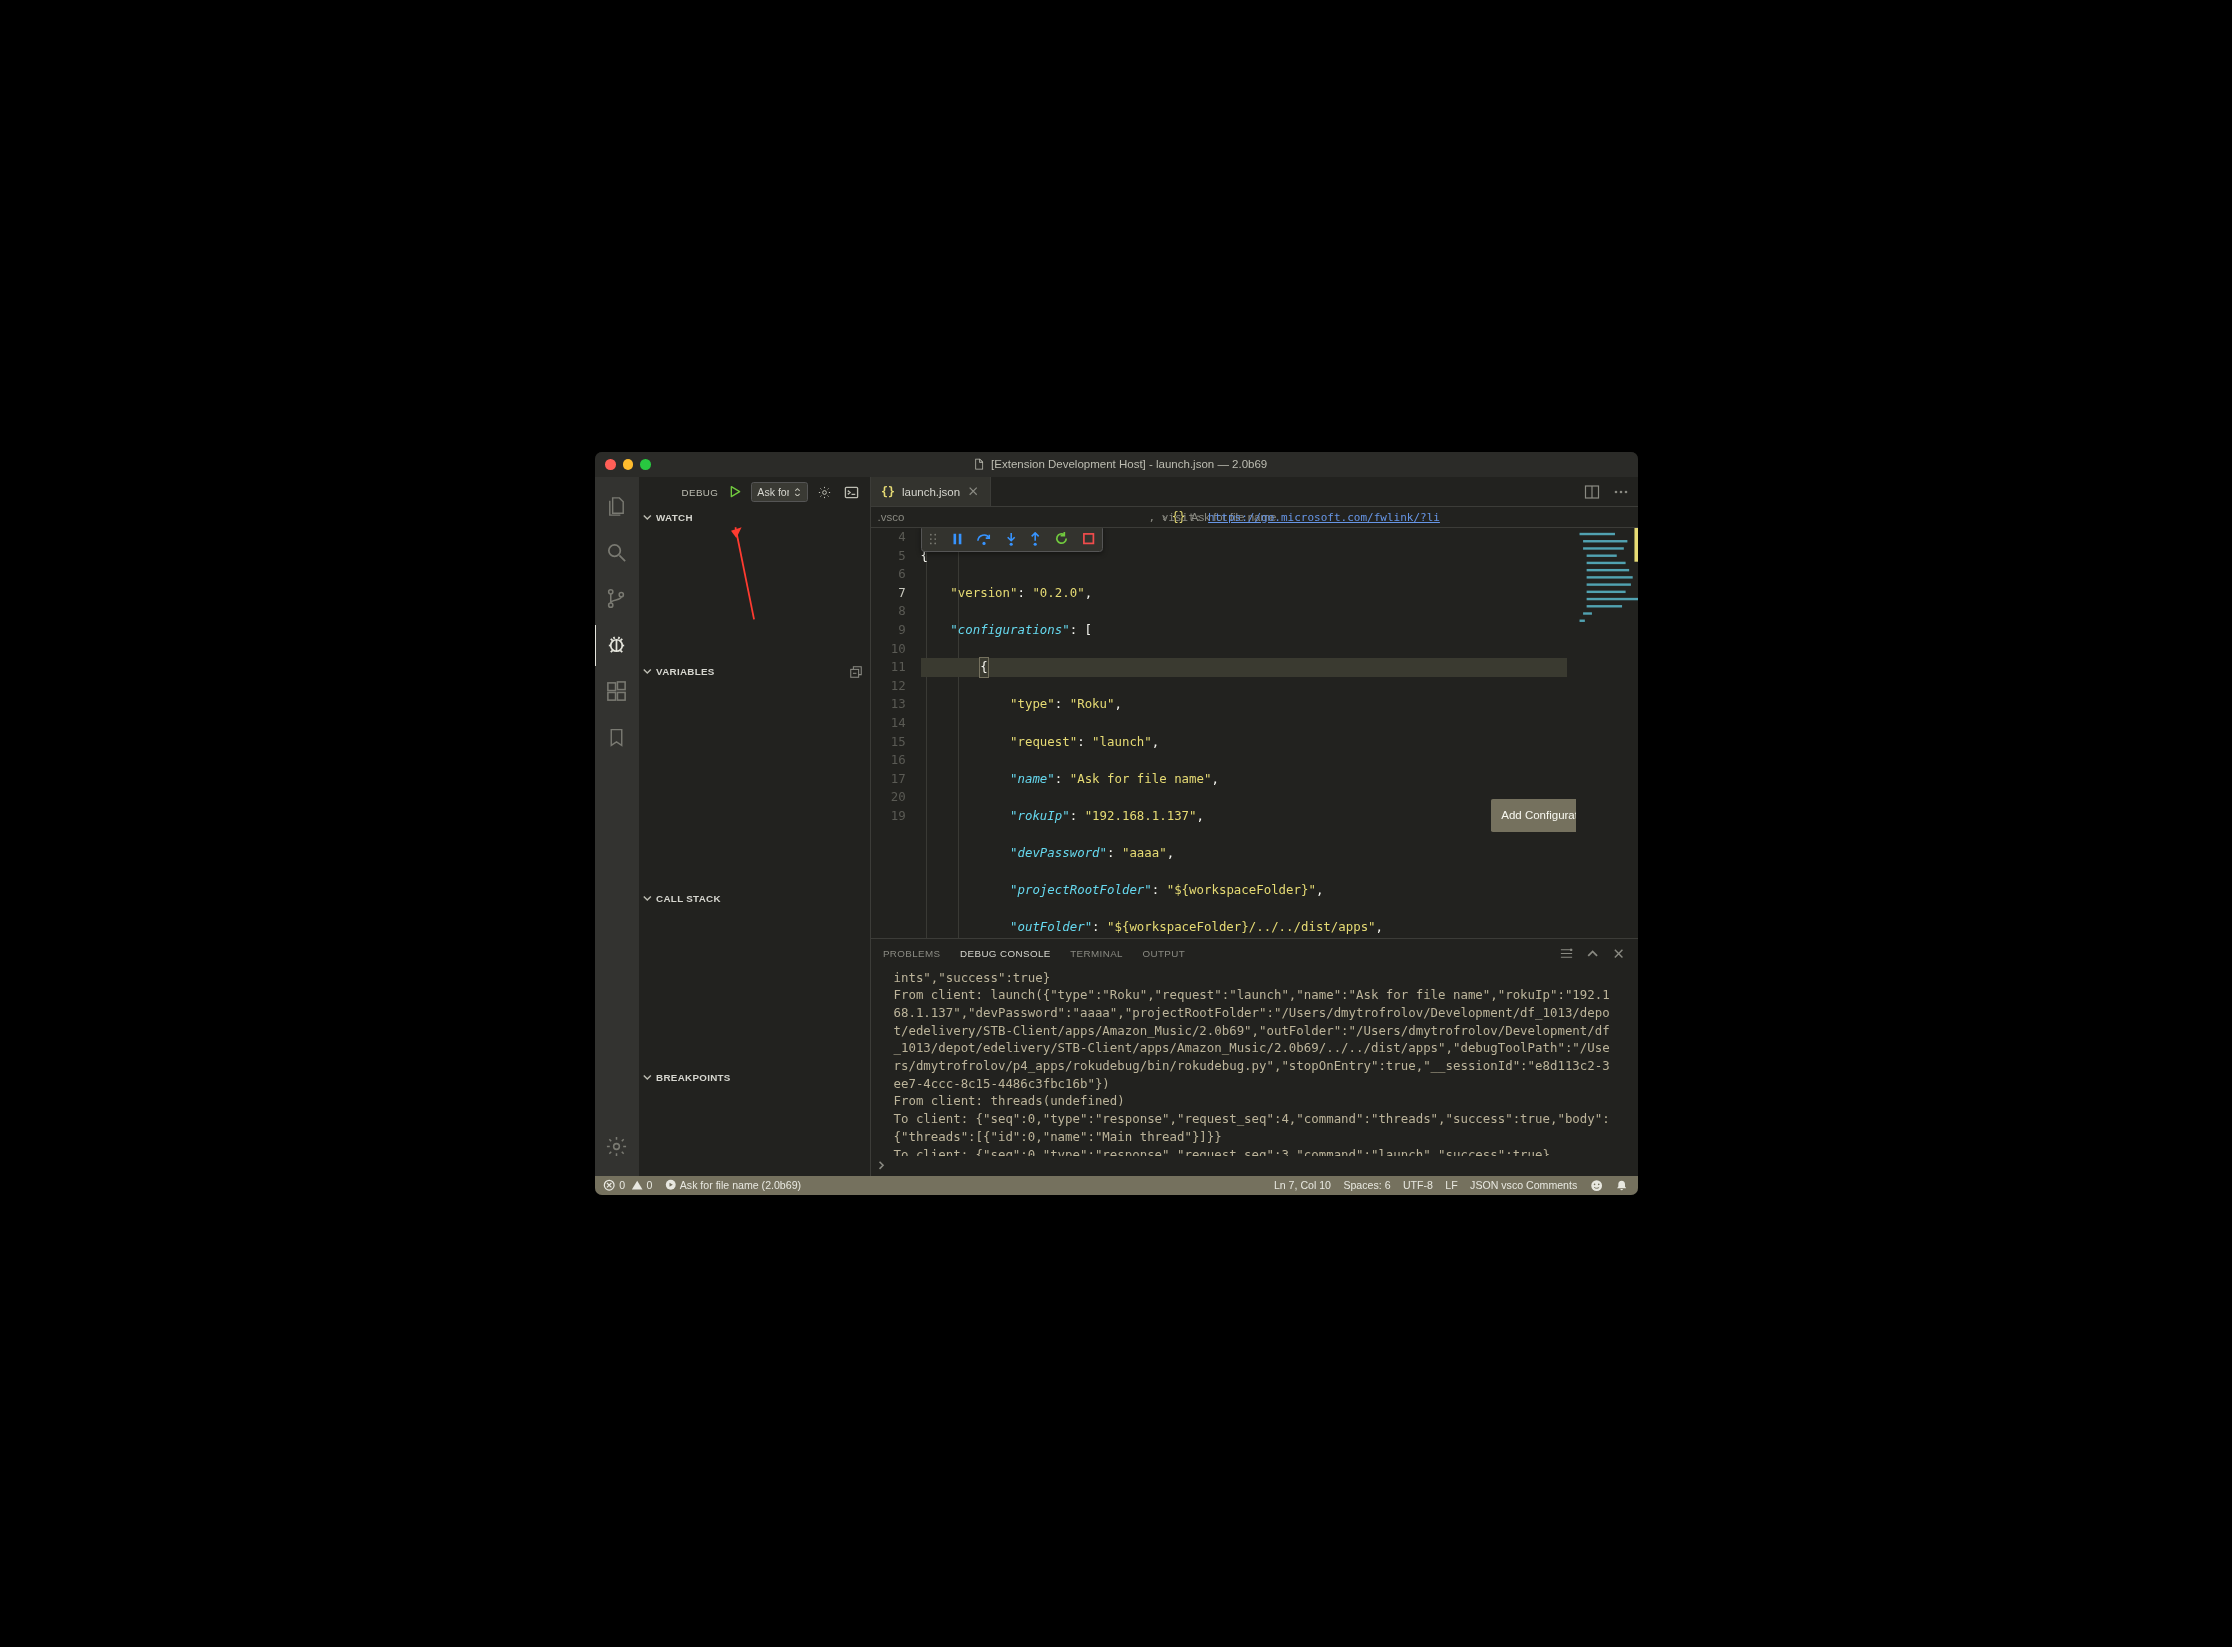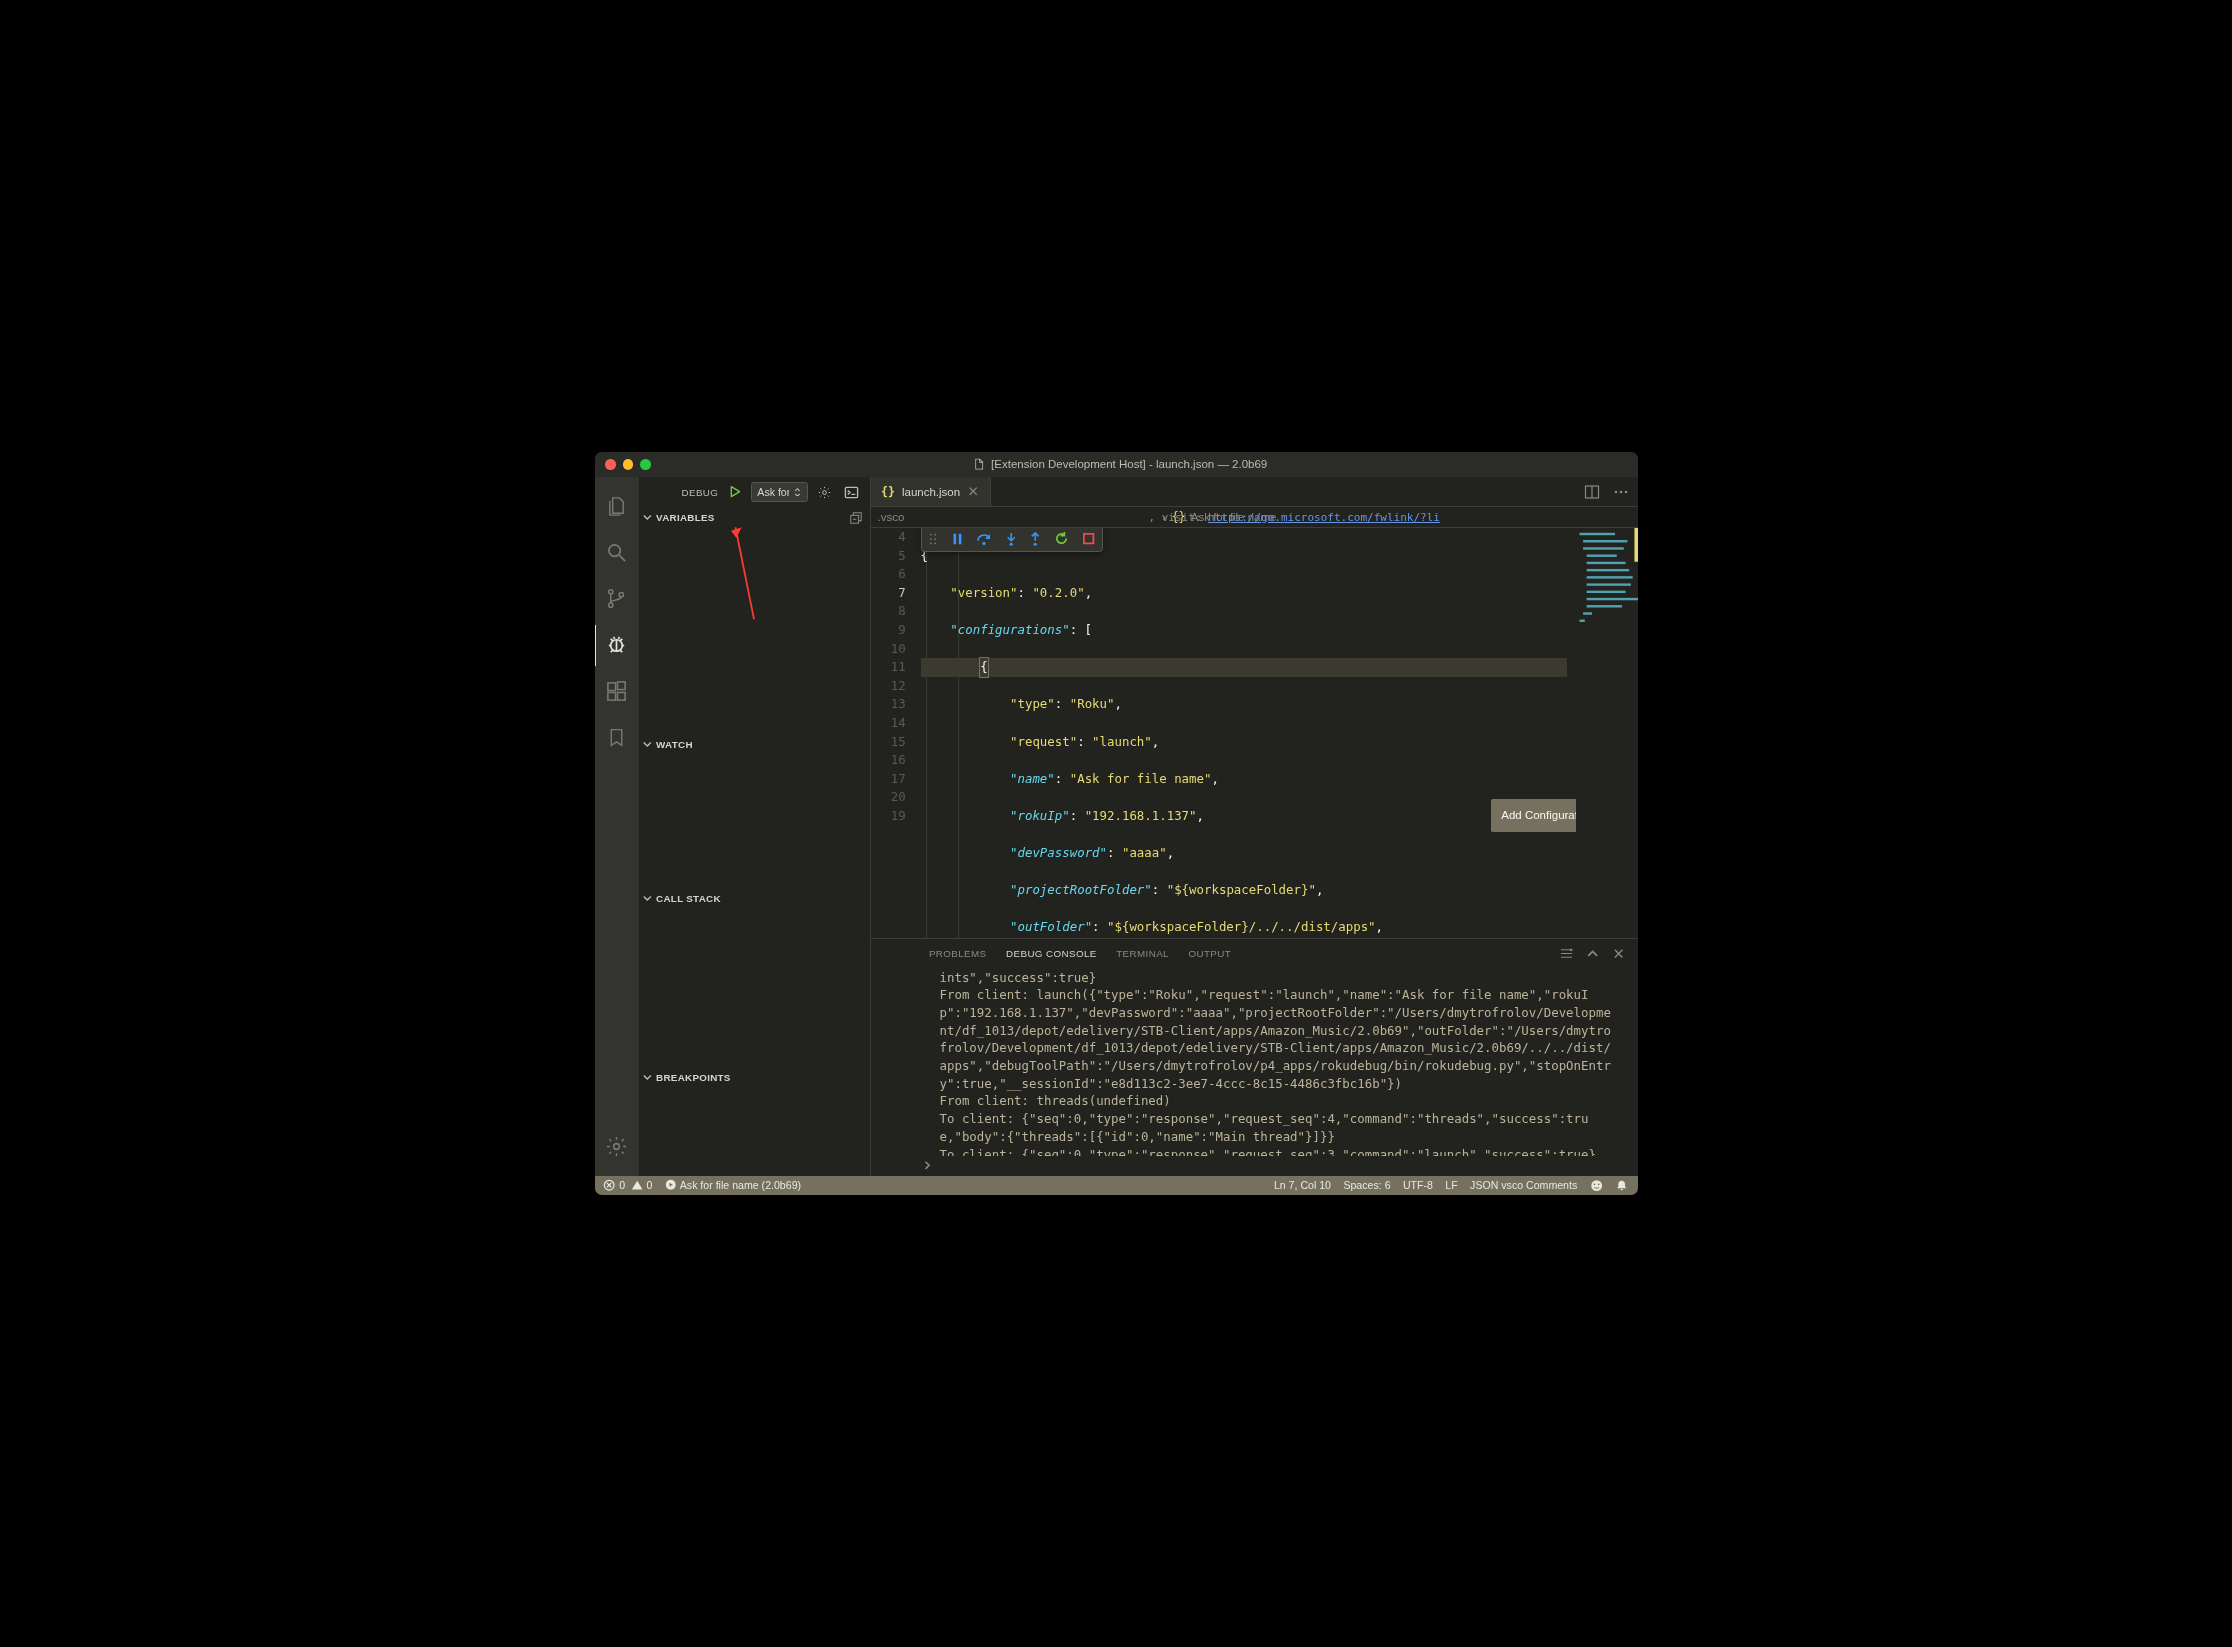--- a/index.html
+++ b/index.html
@@ -90,21 +90,21 @@
   .hl-box { display:inline-block; outline:0.9px solid #75715e; }
   .s-key { color:#66d9ef; font-style:italic;}
   .s-str { color:#e6db74;}
   .s-punc { color:#f8f8f2;}
   .minimap { position:absolute; right:0; top:0; width:62px; height:100%;}
   .add-config-btn { position:absolute; right:24px; top:271px; background:#75715e; color:#f8f8f0; padding:7px 10.6px; border-radius:1.8px; font-size:11.5px; font-family:var(--sans);}
   .debug-toolbar { position:absolute; left:50px; top:-2.7px; height:26.6px; background:#33332e; border:0.9px solid #555; border-radius:3.5px; display:flex; align-items:center; padding:0 7px; gap:12.4px; box-shadow:0 1.8px 5.3px rgba(0,0,0,.4); z-index:5;}
   .debug-toolbar .grip { color:#7a7a72; cursor:grab;}
   .db-btn { display:flex; align-items:center;}
   
-  .panel { height:238px; border-top:0.9px solid var(--border); background:var(--bg-panel); display:flex; flex-direction:column;padding-left:46px;}
+  .panel { height:238px; border-top:0.9px solid var(--border); background:var(--bg-panel); display:flex; flex-direction:column;}
   .panel-tabs { height:30px; display:flex; align-items:center; padding:0 12.4px; gap:19.5px; color:var(--fg-dim); font-size:9.8px;}
   .panel-tab { letter-spacing:0.4px; cursor:pointer;}
   .panel-tab.active { color:var(--fg-bright);}
   .panel-actions { margin-left:auto; display:flex; gap:12.4px; align-items:center;}
   .panel-body { flex:1; overflow:hidden; padding:0 23px; font-family:var(--mono); font-size:12.4px; line-height:17.7px; color:#bcb49a;}
   .panel-body .cl { white-space:pre-wrap; word-break:break-all;}
   .panel-footer { height:19.5px; display:flex; align-items:center; padding-left:5.3px;}
   
   .statusbar { height:19.5px; background:var(--bg-status); color:#e8e8e0; display:flex; align-items:center; padding:0 8.9px; font-size:10.6px; gap:12.4px; flex:none;}
   .statusbar .left, .statusbar .right { display:flex; align-items:center; gap:12.4px;}
@@ -214,42 +214,42 @@
             </svg>
         </span>
         <span class="icon-btn">
           <svg width="15" height="15" viewBox="0 0 16 16">
               <rect x="1.5" y="2.5" width="13" height="11" rx="1" fill="none" stroke="currentColor" stroke-width="1.4"></rect>
               <path d="M4 6l2.5 2L4 10M8 10h4" stroke="currentColor" stroke-width="1.4" fill="none"></path>
             </svg>
         </span>
       </div>
 
+      <div class="side-section watch">
+        <div class="side-section-hdr">
+          <svg class="tw" width="10.6" height="10.6" viewBox="0 0 12 12">
+              <path d="M2 4l4 4 4-4" fill="none" stroke="currentColor" stroke-width="1.6"></path>
+            </svg>
+          <span>WATCH</span>
+        </div>
+      </div>
+
       <div class="side-section variables">
         <div class="side-section-hdr">
           <svg class="tw" width="10.6" height="10.6" viewBox="0 0 12 12">
               <path d="M2 4l4 4 4-4" fill="none" stroke="currentColor" stroke-width="1.6"></path>
             </svg>
           <span>VARIABLES</span>
           <span class="hdr-actions">
             <svg width="14" height="14" viewBox="0 0 16 16">
                 <rect x="2" y="5" width="9" height="9" fill="none" stroke="currentColor" stroke-width="1.2"></rect>
                 <path d="M5 5V2h9v9h-3" fill="none" stroke="currentColor" stroke-width="1.2"></path>
                 <path d="M4.5 9.5h4" stroke="currentColor" stroke-width="1.2"></path>
               </svg>
           </span>
-        </div>
-      </div>
-
-      <div class="side-section watch">
-        <div class="side-section-hdr">
-          <svg class="tw" width="10.6" height="10.6" viewBox="0 0 12 12">
-              <path d="M2 4l4 4 4-4" fill="none" stroke="currentColor" stroke-width="1.6"></path>
-            </svg>
-          <span>WATCH</span>
         </div>
       </div>
 
       <div class="side-section callstack">
         <div class="side-section-hdr">
           <svg class="tw" width="10.6" height="10.6" viewBox="0 0 12 12">
               <path d="M2 4l4 4 4-4" fill="none" stroke="currentColor" stroke-width="1.6"></path>
             </svg>
           <span>CALL STACK</span>
         </div>

